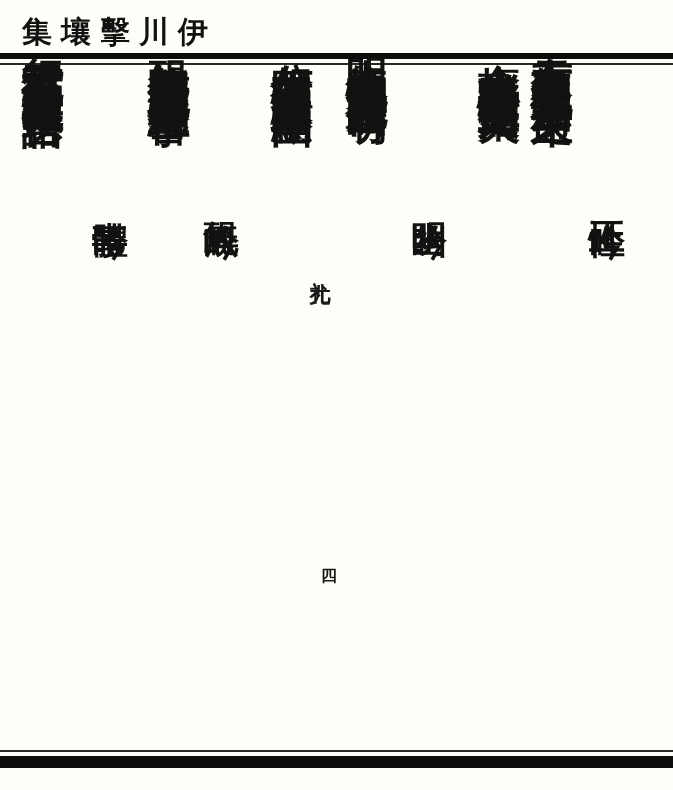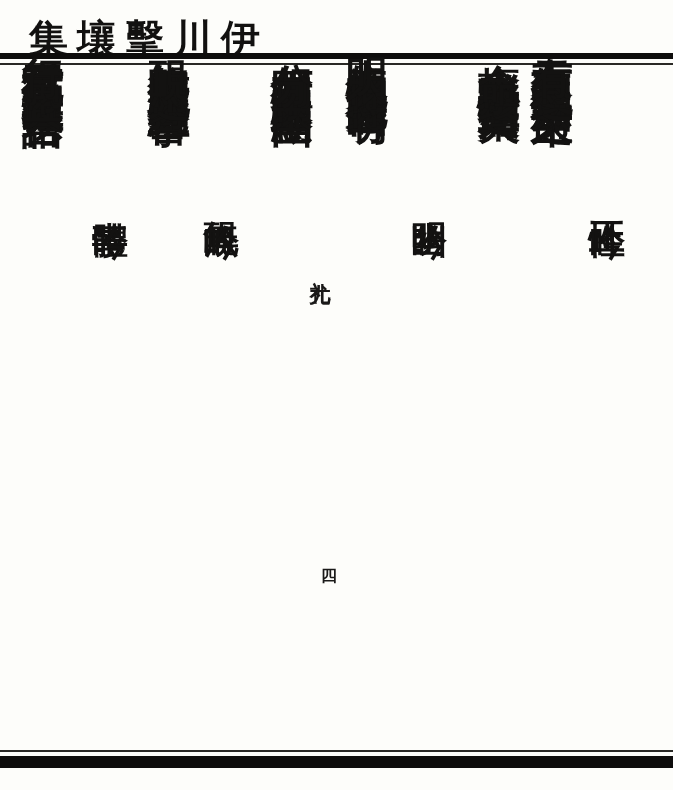--- a/index.html
+++ b/index.html
@@ -14,25 +14,24 @@
     background: #fdfdfa;
     overflow: hidden;
     font-family: "Liberation Serif", serif;
     color: #121110;
   }
   
   .header-title {
     position: absolute;
     left: 22px;
     top: 12px;
-    font-size: 39px;
+    font-size: 30px;
     font-weight: bold;
     letter-spacing: 9px;
     white-space: nowrap;
-    margin-left: 7px;
   }
   
   .rule {
     position: absolute;
     left: 0;
     width: 673px;
     background: #0e0d0c;
   }
   .rule.top-thick    { top: 53px;  height: 6px; }
   .rule.top-thin     { top: 63px;  height: 2px; background:#2a2926; }

